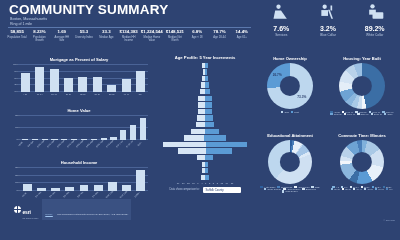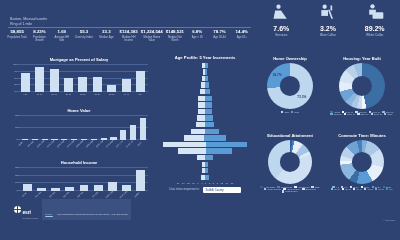--- a/index.html
+++ b/index.html
@@ -103,20 +103,21 @@
   .src-box { background: #3a5182; padding: 1.5px 3px; }
   .src-box .tx { font-size: 2.2px; color: #cbd8ee; }
   .src-box .lnk { color: #9fc4ee; text-decoration: underline; }
   .pgnum { position: absolute; right: 5px; bottom: 4px; font-size: 2.2px; color: #8fa4c9; }
 </style>
 </head>
 <body>
 
 <div class="page">
 
+  <div class="title">COMMUNITY SUMMARY</div>
   <div class="subtitle">
     <div>Boston, Massachusetts</div>
     <div>Ring of 1 mile</div>
   </div>
   <div class="hdr-rule"></div>
   <div class="stats" id="stats-row">
       <div class="stat" style="flex: 1 1 0%;">
         <div class="v">58,855</div>
         <div class="l">Population Total</div>
       </div>

